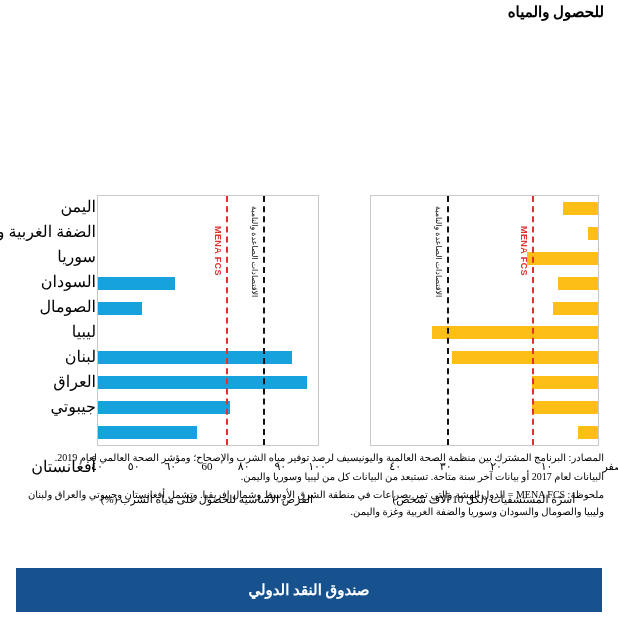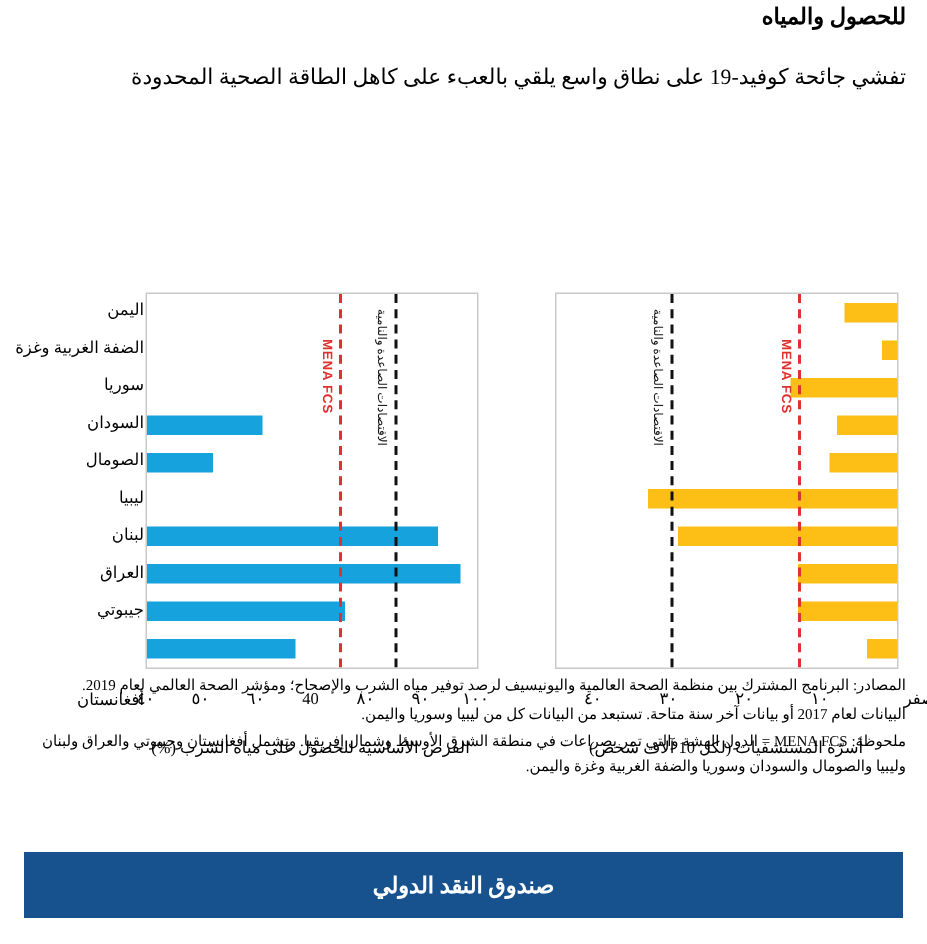--- a/index.html
+++ b/index.html
@@ -64,21 +64,21 @@
   .vlabel.cmp{
     color:#111;
     font-family:"Liberation Serif","DejaVu Serif",serif;
     font-size:8px;
   }
 
   
   .ylabels{position:absolute;text-align:left;direction:rtl;}
   .ylabel{
     position:absolute;right:0;
-    font-size:11px;line-height:12px;
+    font-size:16px;line-height:12px;
     white-space:nowrap;
     text-align:right;
   }
 
   
   .xticks{position:absolute;}
   .xtick{
     position:absolute;
     font-size:11px;
     line-height:12px;
@@ -116,21 +116,20 @@
     font-size:15px;font-weight:bold;
     font-family:"Liberation Serif","DejaVu Serif",serif;
   }
 </style>
 </head>
 <body>
 
 <div class="page">
 
   <div class="hdr-title">للحصول والمياه</div>
-  <div class="hdr-sub">تفشي جائحة كوفيد-19 على نطاق واسع يلقي بالعبء على كاهل الطاقة الصحية المحدودة</div>
 
   <div class="chart" id="chart-left" style="left:0px;top:95px;width:320px;height:320px;">
 
     <div class="ylabels" id="left-ylabels" style="left:8px;top:100px;width:88px;height:248px;">
         <div class="ylabel" style="top: 6.45px;">اليمن</div>
         <div class="ylabel" style="top: 31.35px;">الضفة الغربية وغزة</div>
         <div class="ylabel" style="top: 56.25px;">سوريا</div>
         <div class="ylabel" style="top: 81.15px;">السودان</div>
         <div class="ylabel" style="top: 106.05px;">الصومال</div>
         <div class="ylabel" style="top: 130.95px;">ليبيا</div>
@@ -150,21 +149,21 @@
         <div class="refline red" style="left: 128.333px;"></div>
         <div class="vlabel rot mena" style="left: 124.333px; top: 30px;">MENA FCS</div>
         <div class="refline black" style="left: 165px;"></div>
         <div class="vlabel rot cmp" style="left: 161px; top: 10px;">الاقتصادات الصاعدة والنامية</div>
       </div>
 
     <div class="xticks" id="left-xticks" style="left:97px;top:365px;width:220px;height:16px;">
         <div class="xtick" style="left: 0px;">٤٠</div>
         <div class="xtick" style="left: 36.6667px;">٥٠</div>
         <div class="xtick" style="left: 73.3333px;">٦٠</div>
-        <div class="xtick" style="left: 110px;">40</div>
+        <div class="xtick" style="left: 110px;">60</div>
         <div class="xtick" style="left: 146.667px;">٨٠</div>
         <div class="xtick" style="left: 183.333px;">٩٠</div>
         <div class="xtick" style="left: 220px;">١٠٠</div>
       </div>
 
     <div class="axis-title" style="left:207px;top:398px;">الفرص الأساسية للحصول على مياه الشرب (%)</div>
   </div>
 
   <div class="chart" id="chart-right" style="left:318px;top:95px;width:300px;height:320px;">
 

